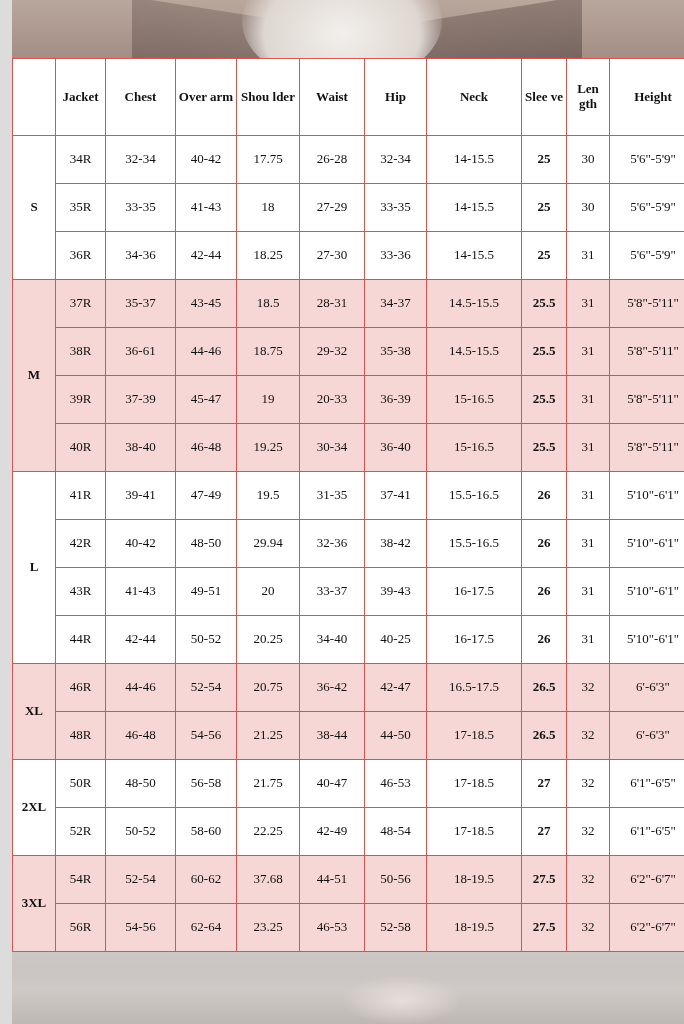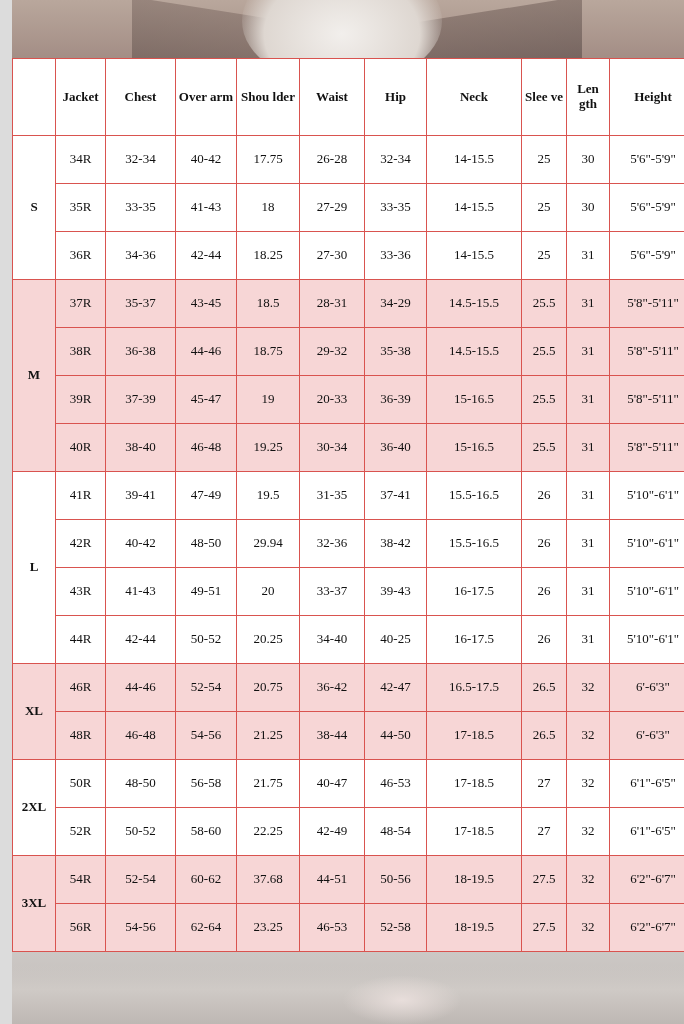--- a/index.html
+++ b/index.html
@@ -113,21 +113,21 @@
 
   td.size-label {
     font-weight: bold;
     font-size: 15px;
   }
 
   
   tr.shade td { background: #f7d6d6; }
   tr.shade td.size-label { background: #f7d6d6; }
 
-  td.bold-cell { font-weight: normal; font-size: 14px; }
+  td.bold-cell { font-weight: bold; font-size: 14px; }
 
   
   col.c-size   { width: 43px; }
   col.c-jacket { width: 50px; }
   col.c-chest  { width: 70px; }
   col.c-over   { width: 61px; }
   col.c-shou   { width: 63px; }
   col.c-waist  { width: 65px; }
   col.c-hip    { width: 62px; }
   col.c-neck   { width: 95px; }
@@ -217,29 +217,29 @@
             <td>31</td>
             <td>5'6"-5'9"</td>
           </tr>
           <tr class="shade">
             <td class="size-label" rowspan="4">M</td>
             <td>37R</td>
             <td>35-37</td>
             <td>43-45</td>
             <td>18.5</td>
             <td>28-31</td>
-            <td>34-29</td>
+            <td>34-37</td>
             <td>14.5-15.5</td>
             <td class="bold-cell">25.5</td>
             <td>31</td>
             <td>5'8"-5'11"</td>
           </tr>
           <tr class="shade">
             <td>38R</td>
-            <td>36-38</td>
+            <td>36-61</td>
             <td>44-46</td>
             <td>18.75</td>
             <td>29-32</td>
             <td>35-38</td>
             <td>14.5-15.5</td>
             <td class="bold-cell">25.5</td>
             <td>31</td>
             <td>5'8"-5'11"</td>
           </tr>
           <tr class="shade">

